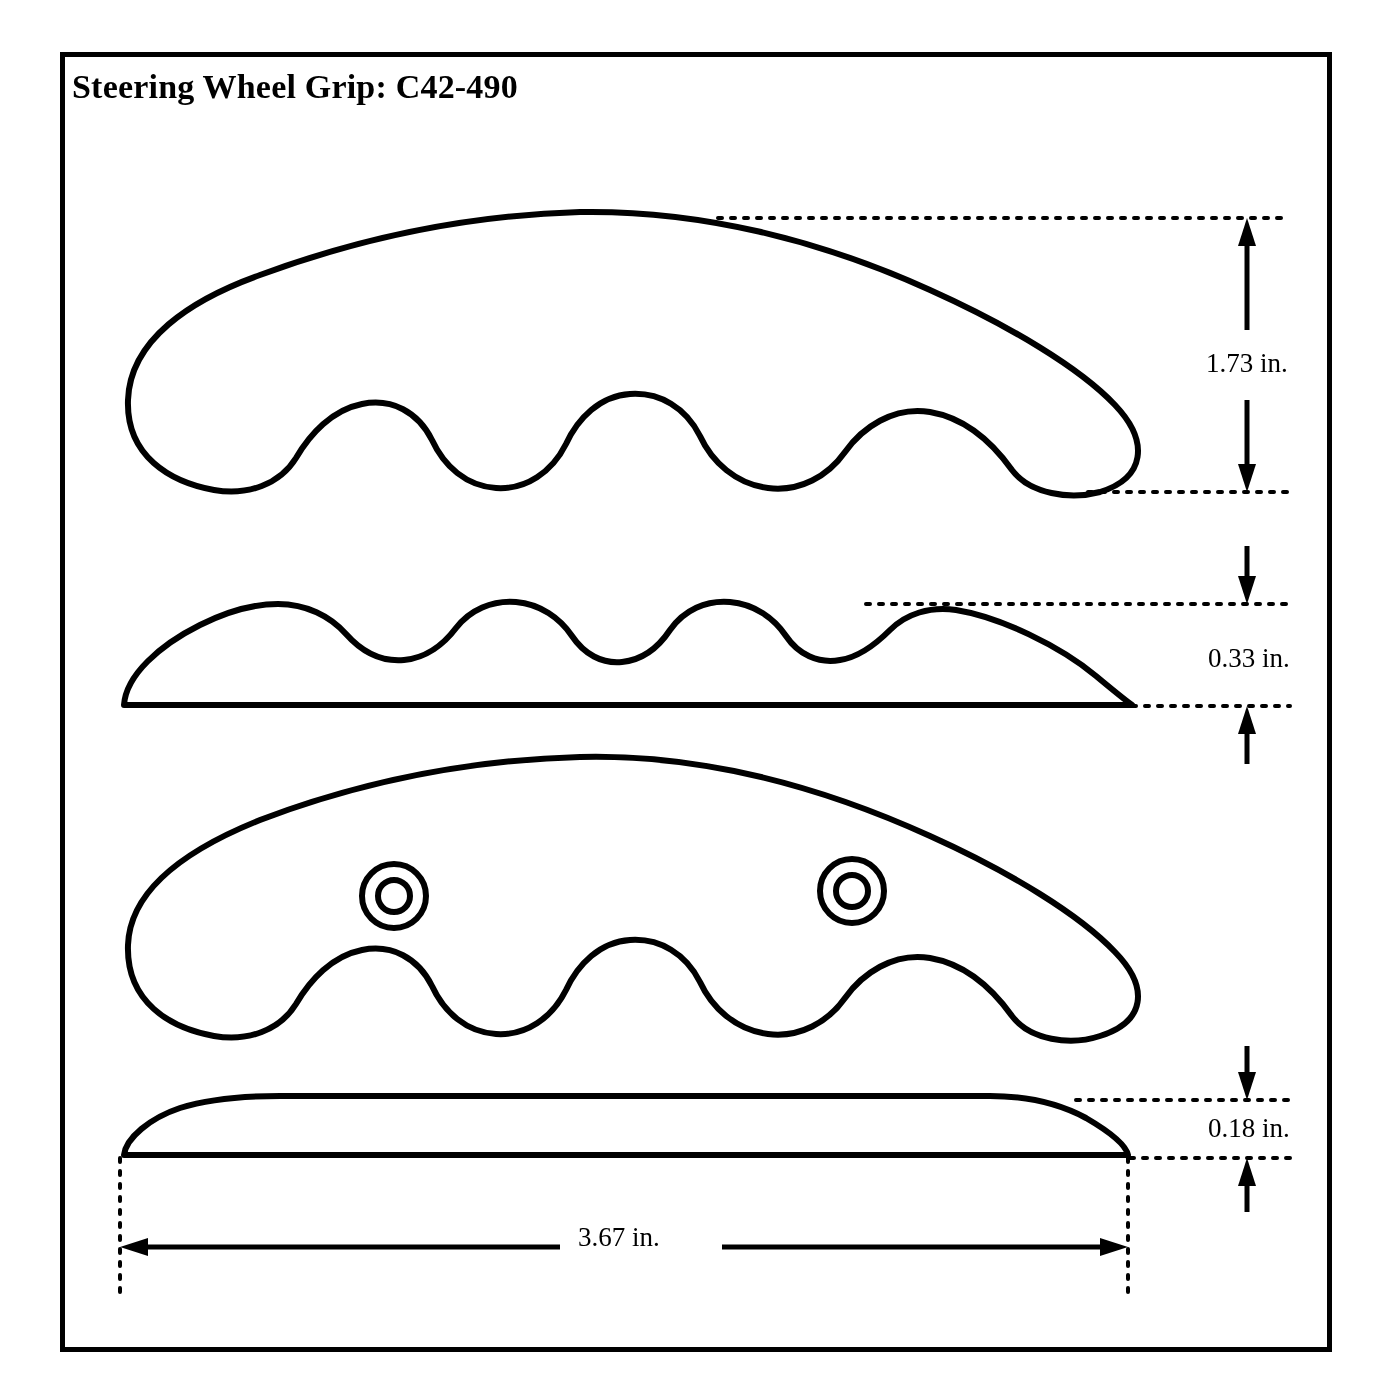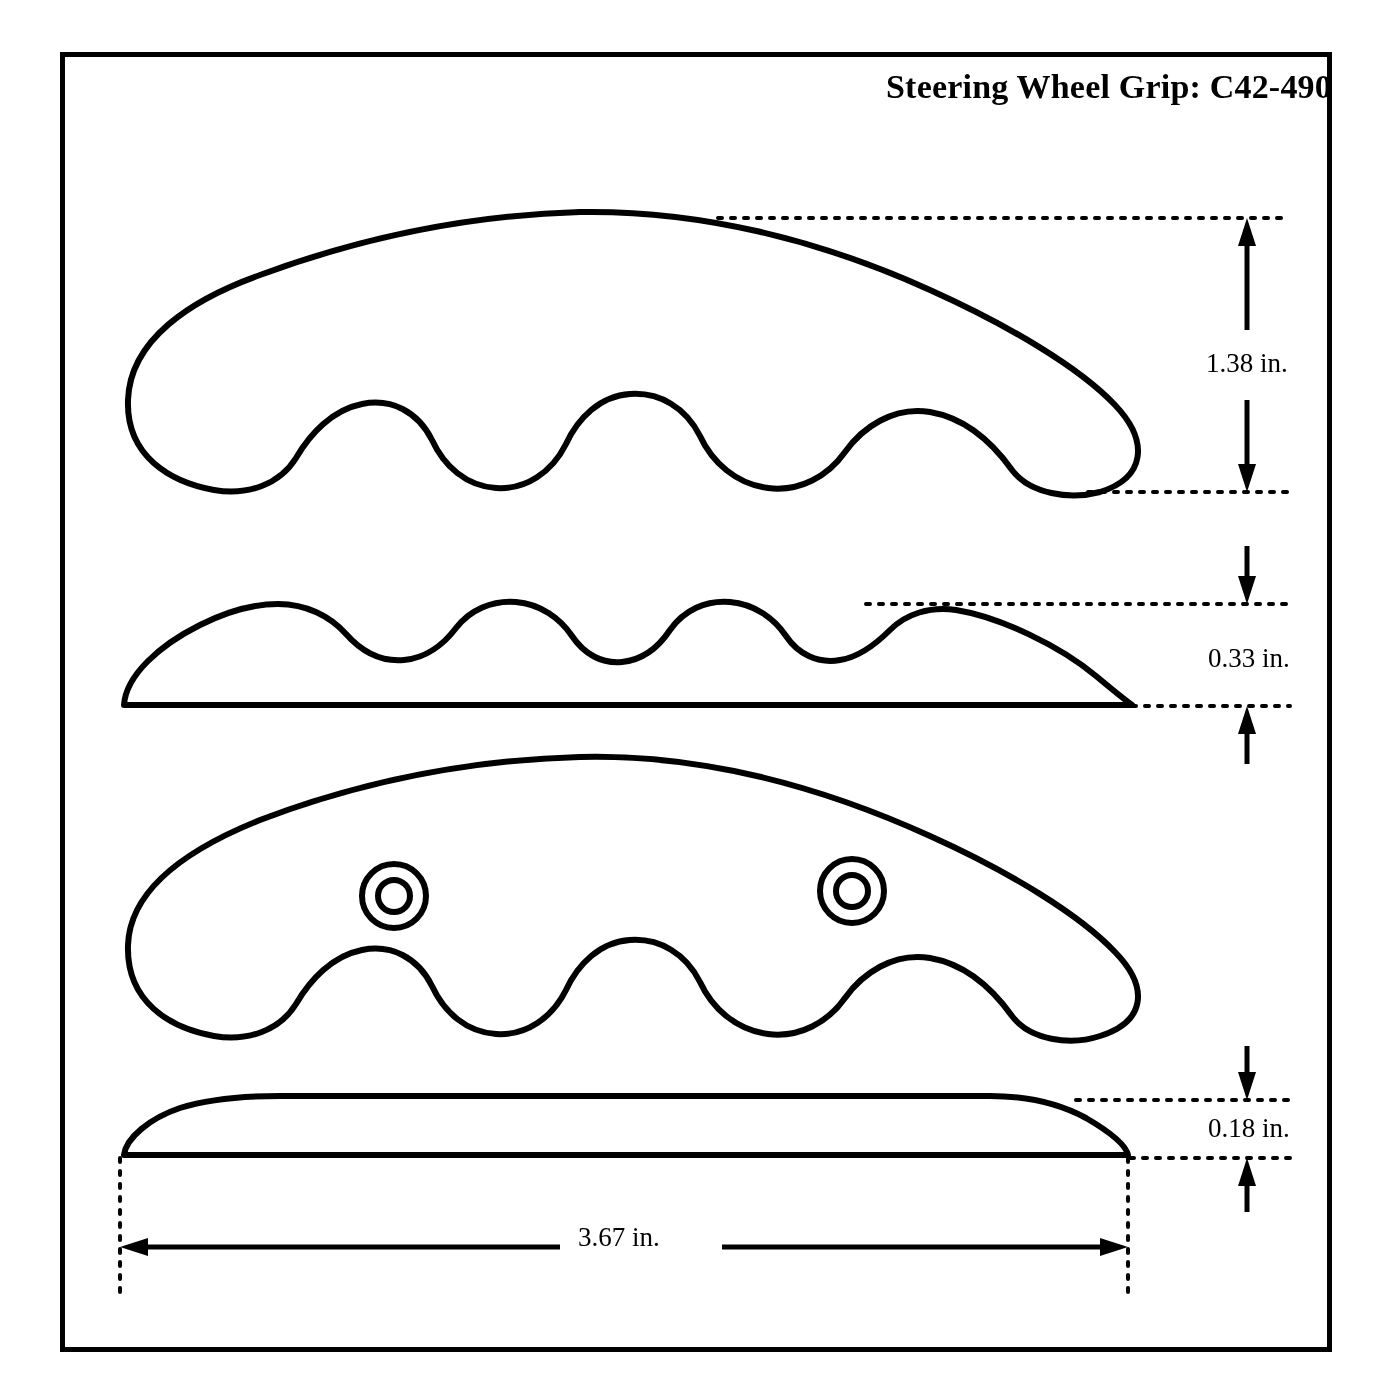--- a/index.html
+++ b/index.html
@@ -23,24 +23,24 @@
     position: absolute;
     left: 60px;
     top: 52px;
     width: 1272px;
     height: 1300px;
     border: 5px solid #000000;
     box-sizing: border-box;
   }
   #title {
     position: absolute;
-    left: 60px;
+    left: 72px;
     top: 68px;
     width: 1272px;
-    text-align: right;
+    text-align: left;
     font-size: 34px;
     font-weight: bold;
     color: #000000;
     letter-spacing: 0.2px;
   }
   #footnote {
     position: absolute;
     left: 60px;
     top: 1296px;
     width: 1272px;
@@ -228,19 +228,19 @@
       <g>
         <line class="dim-line" x1="134" y1="1247" x2="560" y2="1247"></line>
         <polygon class="arrow" points="120,1247 148,1238 148,1256"></polygon>
         <line class="dim-line" x1="722" y1="1247" x2="1114" y2="1247"></line>
         <polygon class="arrow" points="1128,1247 1100,1238 1100,1256"></polygon>
       </g>
 
     </g>
   </svg>
 
-  <div class="dim-label" id="dim-height-label">1.38 in.</div>
+  <div class="dim-label" id="dim-height-label">1.73 in.</div>
   <div class="dim-label" id="dim-mid-label">0.33 in.</div>
   <div class="dim-label" id="dim-base-label">0.18 in.</div>
   <div class="dim-label" id="dim-width-label">3.67 in.</div>
 
 
 </div>
 
 </body></html>

